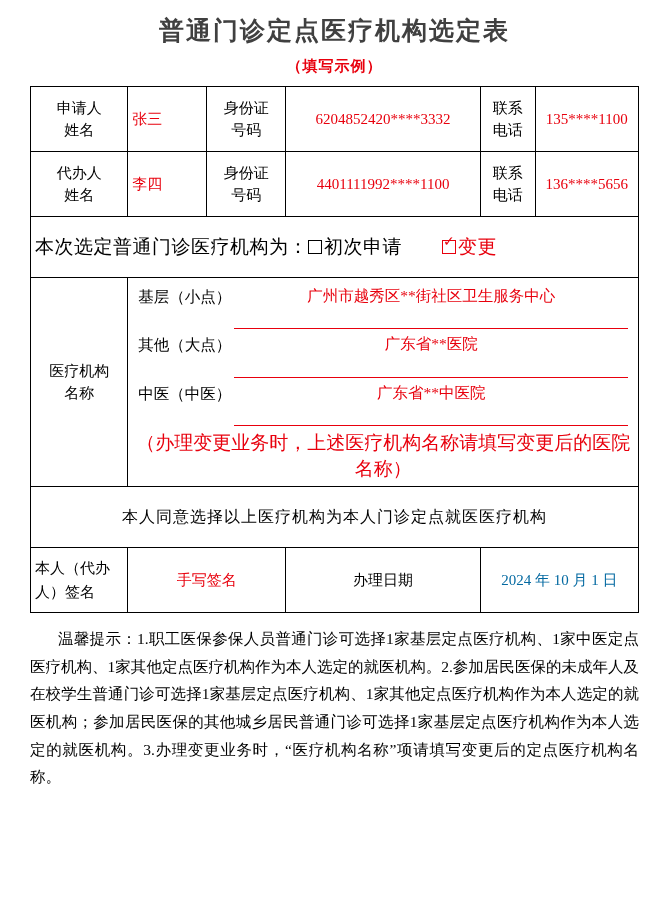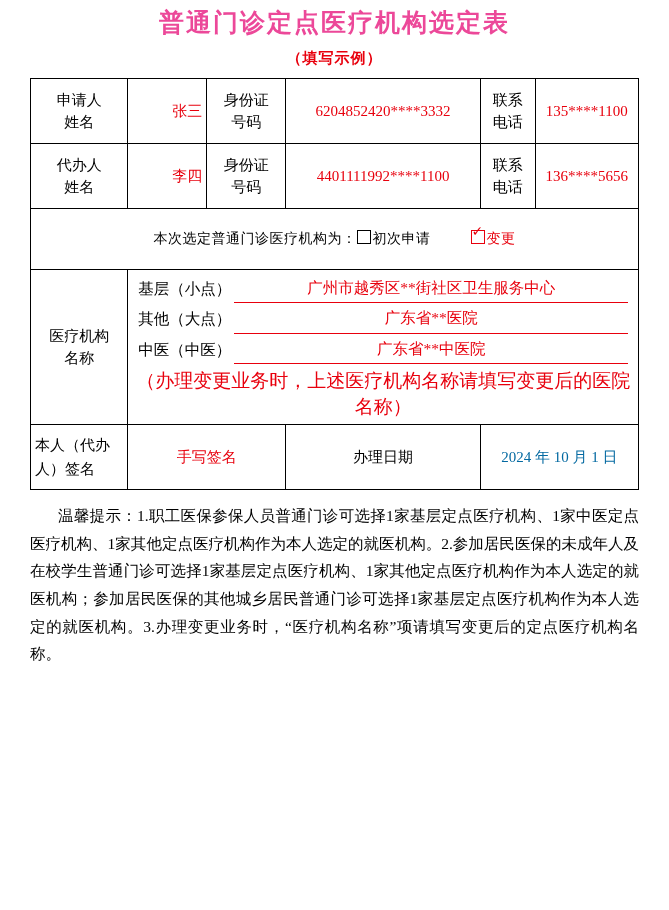--- a/index.html
+++ b/index.html
@@ -19,22 +19,22 @@
     width: 669px;
     height: 910px;
     box-sizing: border-box;
     padding: 0 30px;
   }
   .doc-title {
     text-align: center;
     font-size: 25px;
     font-weight: bold;
     letter-spacing: 2px;
-    color: #ec4899;
-    margin-top: 6px;
+    color: #404040;
+    margin-top: 14px;
     font-family: "Liberation Serif", "DejaVu Serif", serif;
   }
   .sample-note {
     text-align: center;
     font-size: 15px;
     color: #e8000d;
     font-weight: bold;
     margin-top: 10px;
     margin-bottom: 10px;
     letter-spacing: 1px;
@@ -53,41 +53,41 @@
   }
   .lbl {
     text-align: center;
     line-height: 1.5;
   }
   .red {
     color: #e8000d;
   }
   .red-val {
     color: #e8000d;
-    text-align: right;
+    text-align: left;
     font-size: 15px;
   }
   .id-val {
     color: #e8000d;
     text-align: center;
     font-size: 15.5px;
     letter-spacing: 0px;
   }
   .cell-pad {
     height: 56px;
   }
   .center {
     text-align: center;
   }
   .row-choice {
     height: 52px;
   }
   .choice-line {
-    text-align: center;
-    font-size: 14px;
+    text-align: left;
+    font-size: 19px;
     letter-spacing: 0.5px;
   }
   .box {
     display: inline-block;
     width: 12px;
     height: 12px;
     border: 1px solid #000;
     vertical-align: -1px;
     margin-right: 2px;
     position: relative;
@@ -122,21 +122,21 @@
     width: 96px;
     flex: 0 0 96px;
   }
   .inst-fill {
     flex: 1 1 auto;
     border-bottom: 1px solid #e8000d;
     text-align: center;
     color: #e8000d;
     position: relative;
     top: -1px;
-    padding-bottom: 0;
+    padding-bottom: 18px;
     margin-right: 6px;
   }
   .inst-note {
     color: #e8000d;
     text-align: center;
     font-size: 19px;
     margin-top: 3px;
     letter-spacing: 0px;
   }
   .agree {
@@ -251,20 +251,25 @@
             </div>
             <div class="inst-row">
               <span class="inst-label">中医（中医）</span>
               <span class="inst-fill">广东省**中医院</span>
             </div>
           </div>
           <div class="inst-note">（办理变更业务时，上述医疗机构名称请填写变更后的医院名称）</div>
         </td>
       </tr>
 
+      <tr>
+        <td colspan="6" class="row-choice">
+          <div class="agree">本人同意选择以上医疗机构为本人门诊定点就医医疗机构</div>
+        </td>
+      </tr>
 
       <tr>
         <td class="sign-label cell-pad">
           <div>本人（代办</div>
           <div>人）签名</div>
         </td>
         <td colspan="2" class="sign-val">手写签名</td>
         <td class="center">办理日期</td>
         <td colspan="2" class="date-val">2024 年 10 月 1 日</td>
       </tr>

